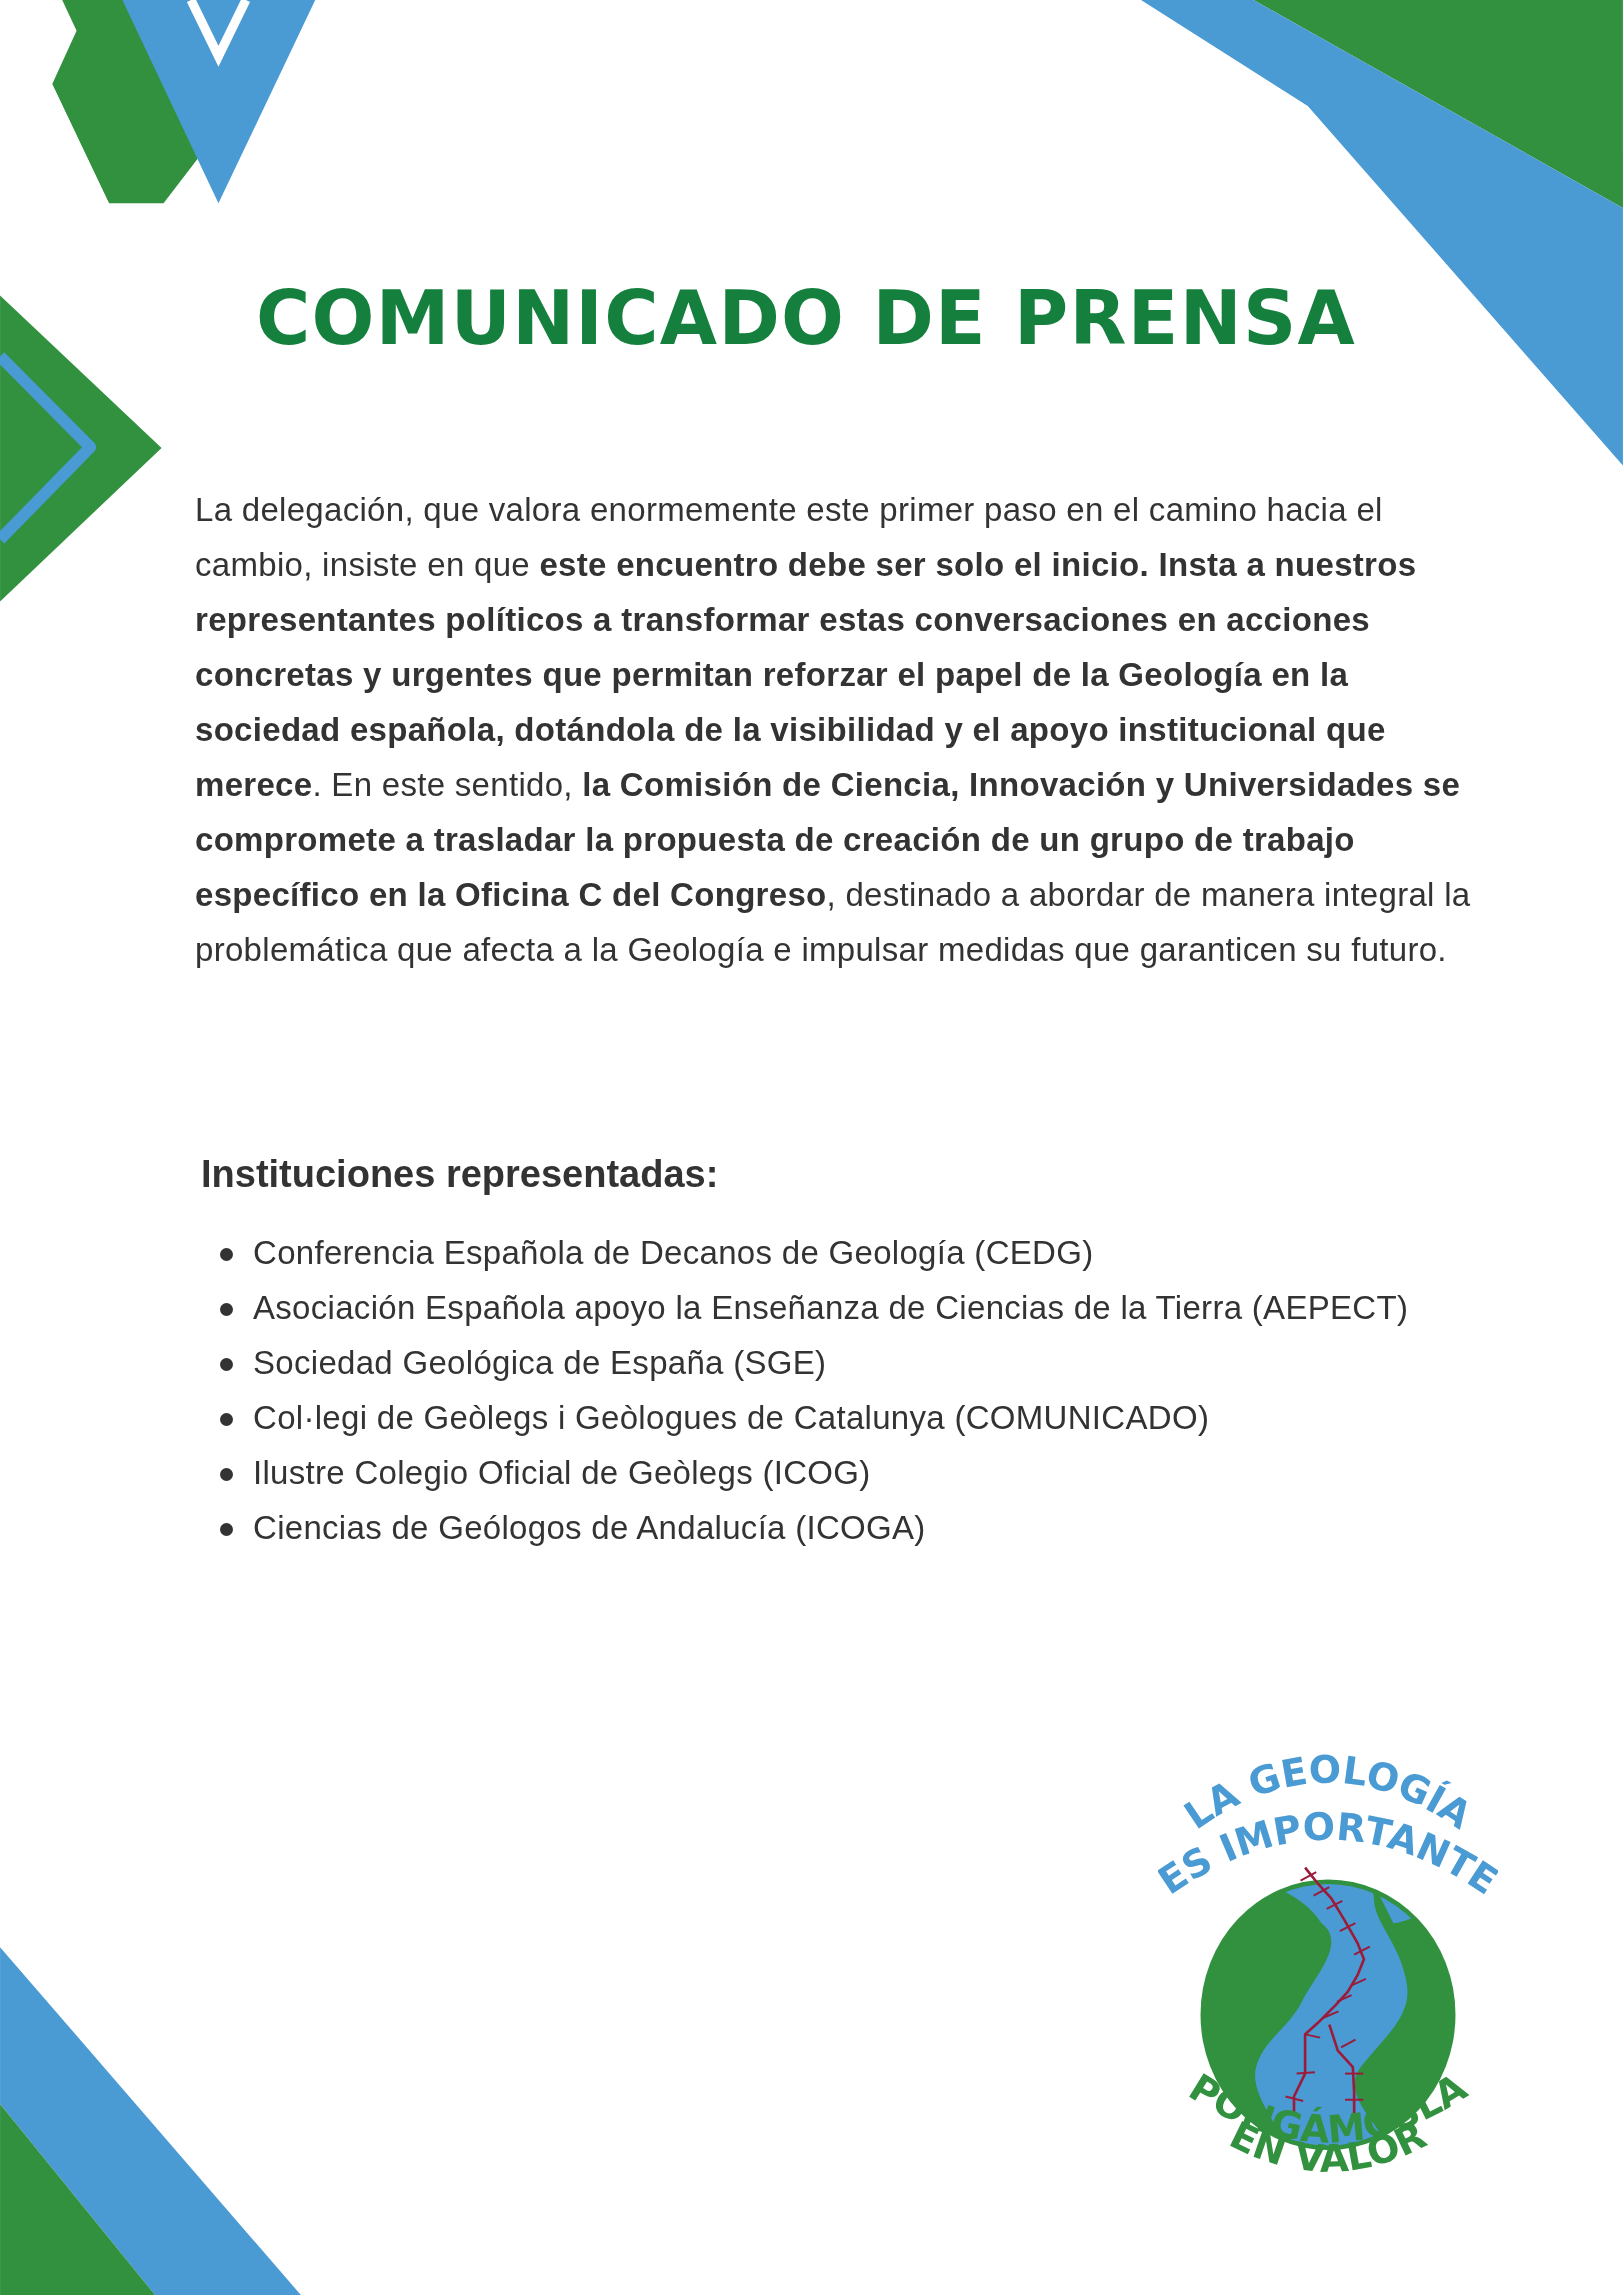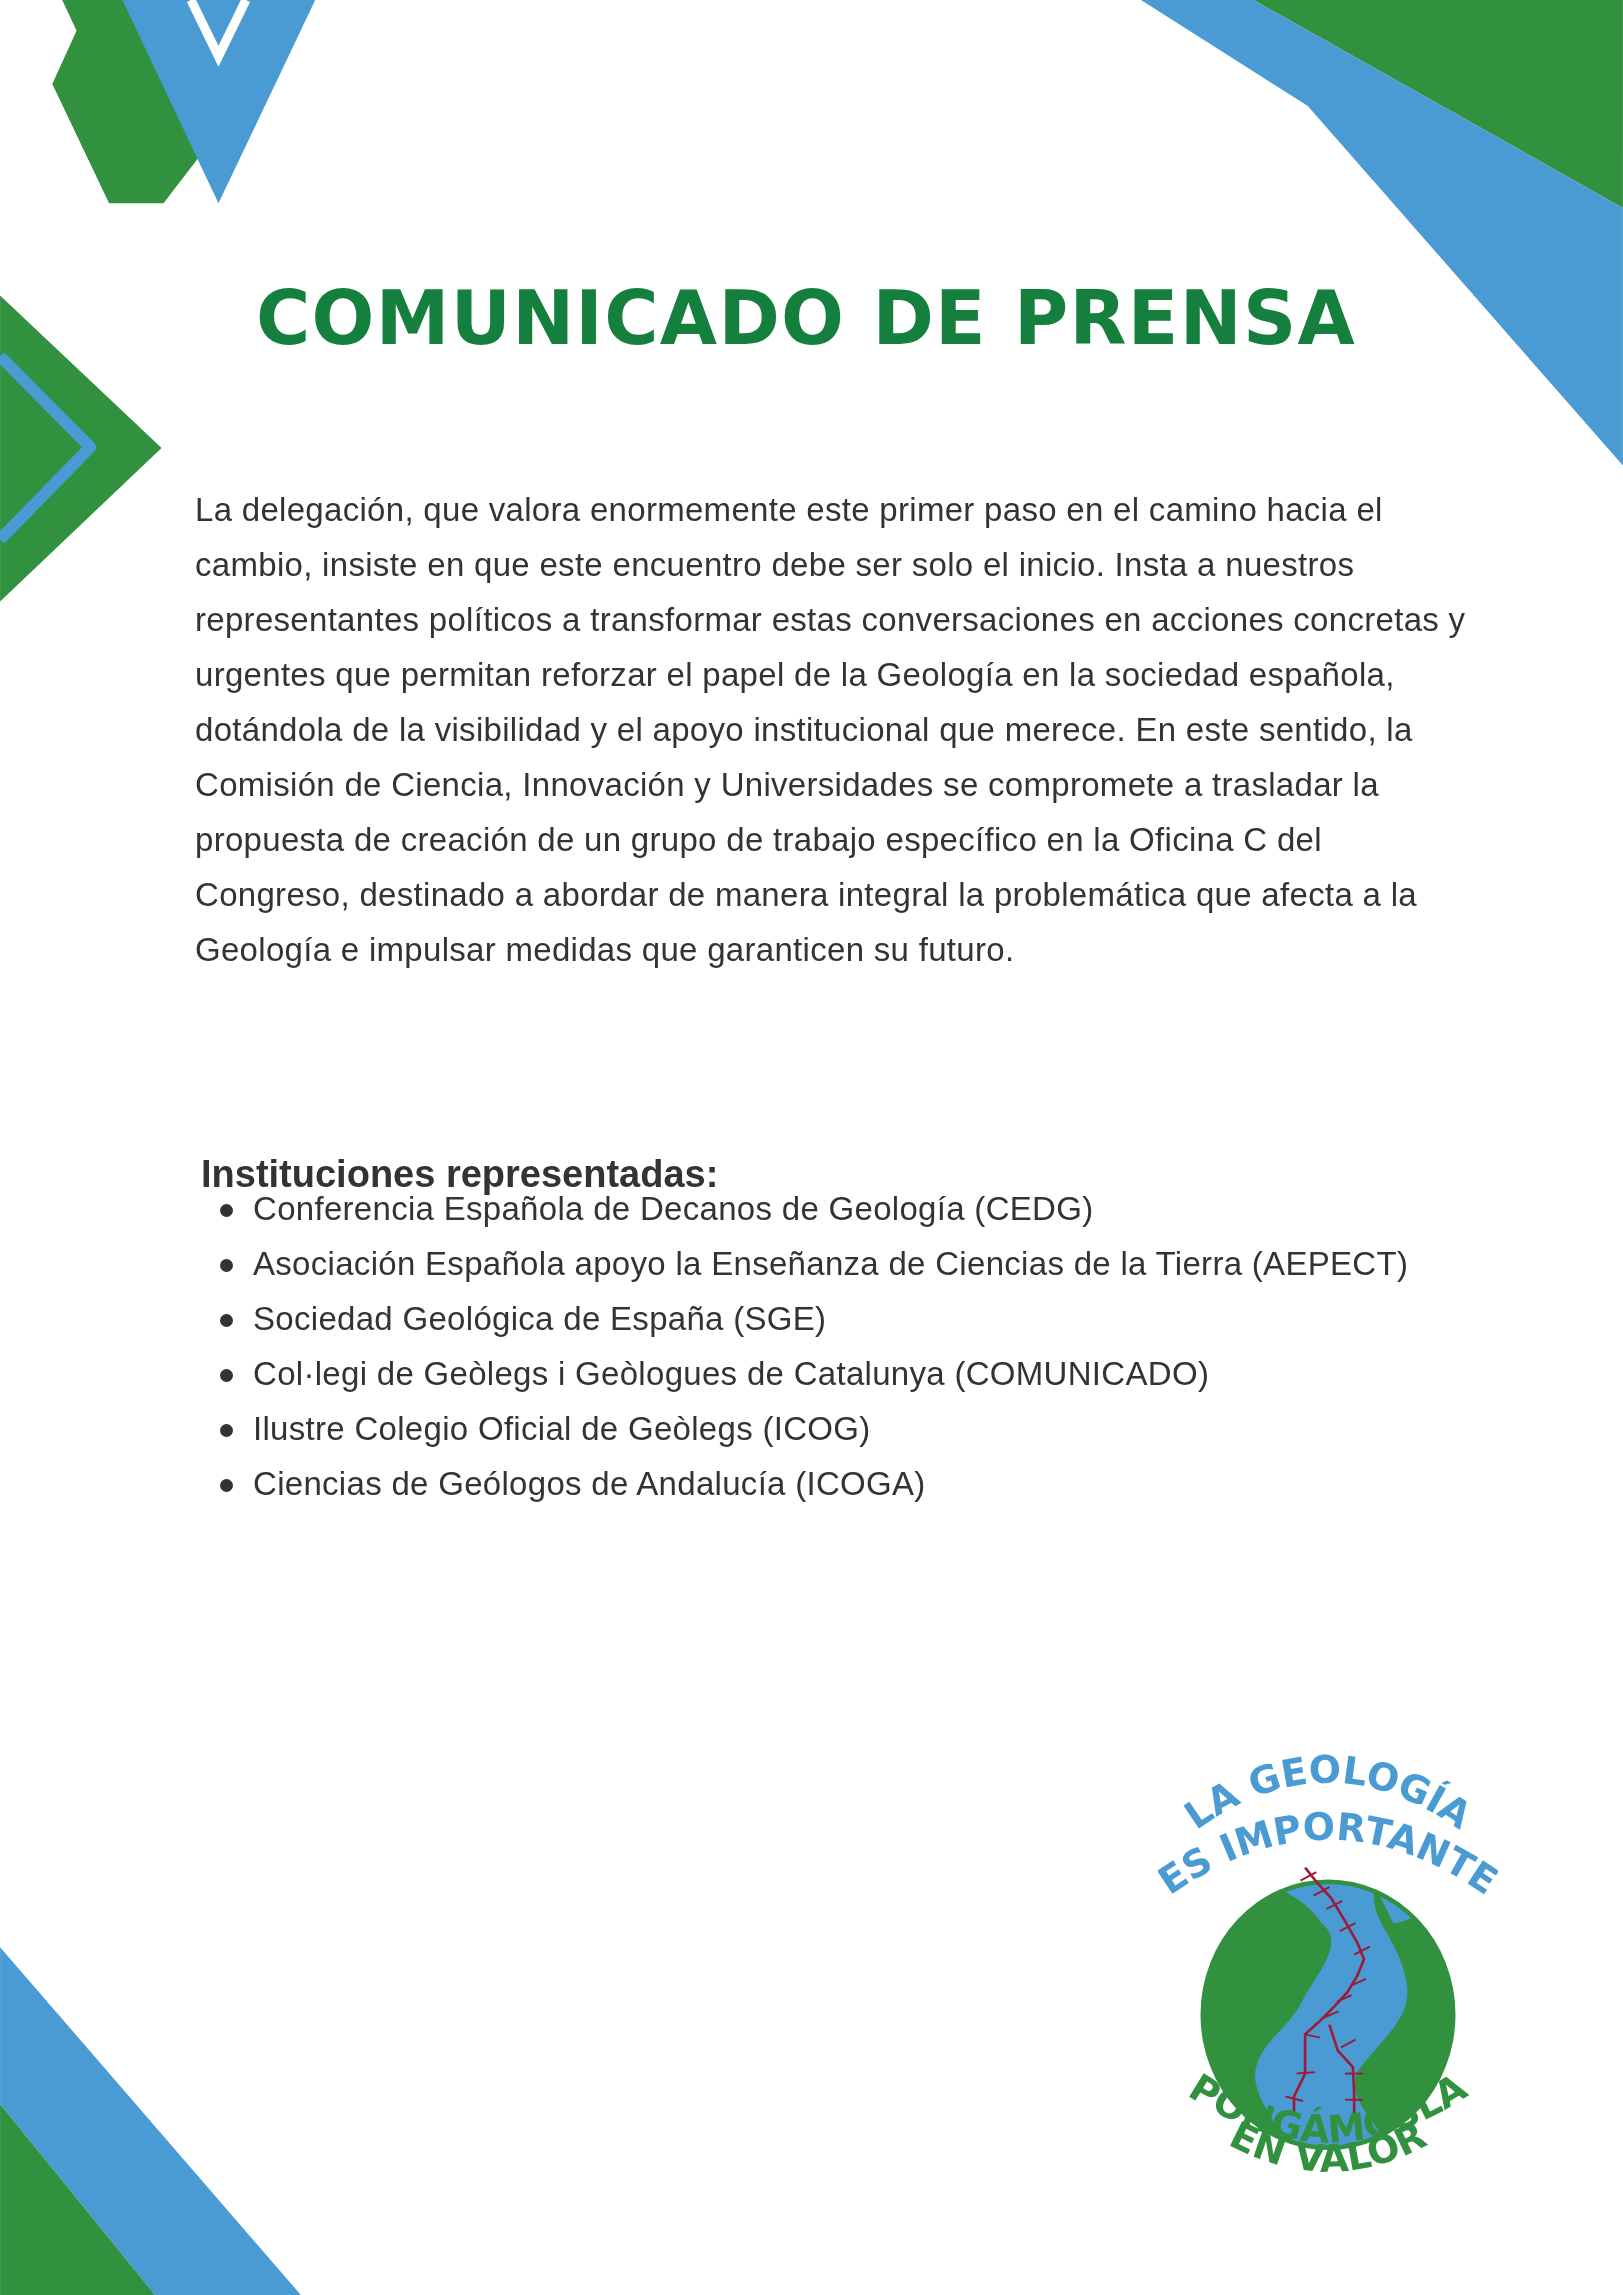--- a/index.html
+++ b/index.html
@@ -14,27 +14,27 @@
     position: absolute; left: 256px; top: 229px; width: 1046px;
     font-family: "DejaVu Sans", sans-serif; font-weight: bold;
     font-size: 74px; letter-spacing: 1.3px; line-height: 78px; white-space: nowrap;
     color: #15803d;
   }
   .body-text {
     position: absolute; left: 195px; top: 449px; width: 1282px;
     font-size: 33px; line-height: 55px; letter-spacing: 0.3px;
     color: #333333;
   }
-  .body-text b { font-weight: normal; }
+  .body-text b { font-weight: bold; }
   .section-heading {
     position: absolute; left: 201px; top: 1116px;
     font-size: 38px; font-weight: bold; line-height: 52px; white-space: nowrap;
   }
   .inst-list {
-    position: absolute; left: 195px; top: 1181px; width: 1243px;
+    position: absolute; left: 195px; top: 1225px; width: 1243px;
     margin: 0; padding: 0; list-style: none;
     font-size: 33px; line-height: 55px; letter-spacing: 0.3px;
   }
   .inst-list li { position: relative; padding-left: 58px; }
   .inst-list li .bullet {
     position: absolute; left: 25px; top: 23px; width: 13px; height: 13px;
     border-radius: 50%; background: #333333;
   }
   .logo { position: absolute; left: 1158px; top: 1727px; width: 340px; height: 497px; }
 </style>

